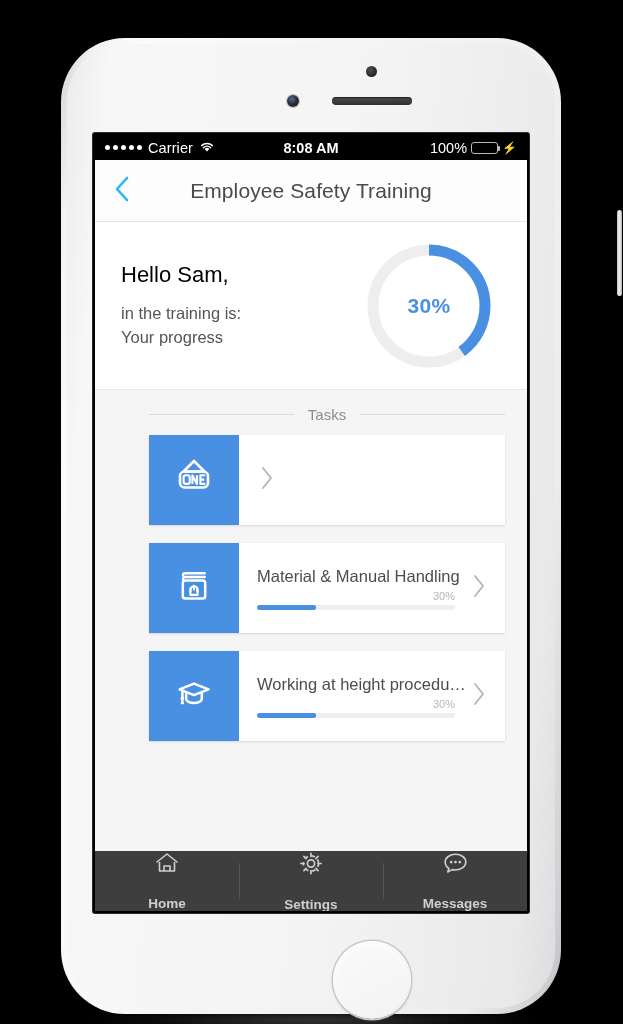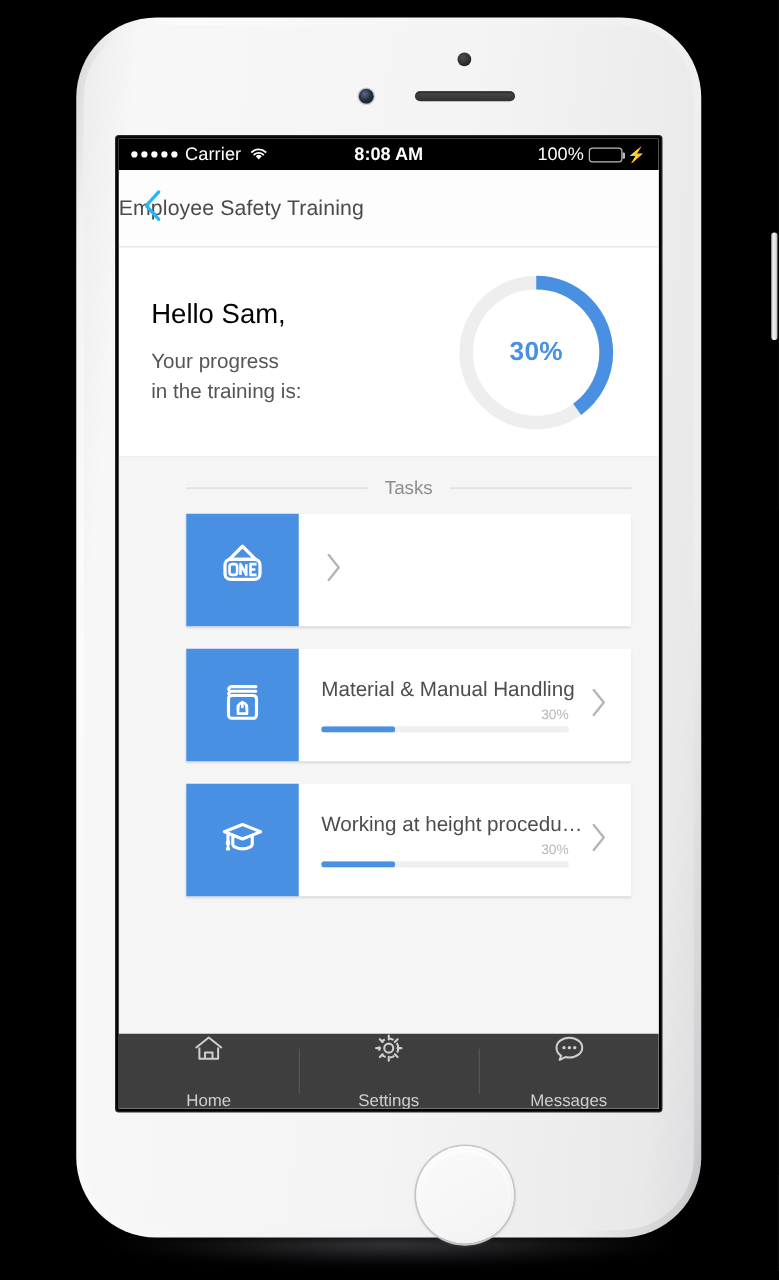--- a/index.html
+++ b/index.html
@@ -1,19 +1,19 @@
 <!DOCTYPE html>
 <html><head>
 <meta charset="utf-8">
 <style>
   * { margin:0; padding:0; box-sizing:border-box; }
   html,body{ width:623px; height:1024px; background:#000; overflow:hidden; }
   body{ font-family:"Liberation Sans", sans-serif; }
 
-  .stage{ position:relative; width:623px; height:940px; background:#000; }
+  .stage{ position:relative; width:623px; height:940px; background:#000;margin-top:24px; }
 
   
   .shadow{
     position:absolute; left:88px; top:975px; width:450px; height:38px;
     background:radial-gradient(ellipse at center, rgba(70,70,75,0.85) 0%, rgba(40,40,45,0.45) 45%, rgba(0,0,0,0) 72%);
     border-radius:50%; filter:blur(4px);
   }
 
   
   .phone{
@@ -104,21 +104,21 @@
   .bolt{ font-size:12px; line-height:1; }
 
   
   .navbar{
     height:62px; background:#fdfdfd; flex:0 0 auto;
     display:flex; align-items:center; position:relative;
     border-bottom:1px solid #e4e4e4;
   }
   .back-btn{ position:absolute; left:18px; top:50%; transform:translateY(-50%); cursor:pointer; }
   .nav-title{
-    width:100%; font-size:17px; color:#4a4a4a; letter-spacing:.1px;
+    width:100%; text-align:center; font-size:21px; color:#4a4a4a; letter-spacing:.1px;
   }
 
   
   .hero{
     background:#fff; flex:0 0 auto; height:168px;
     display:flex; align-items:center; padding:0 26px;
     border-bottom:1px solid #e7e7e7;
   }
   .greet{ flex:1; }
   .greet-hello{ font-size:22px; color:#000000; margin-bottom:14px; }
@@ -158,21 +158,21 @@
   .bar{ height:5px; background:#efefef; border-radius:2px; overflow:hidden; margin-right:14px; }
   .bar-fill{ height:100%; background:#4a90e2; border-radius:2px; }
   .card-chev{ flex:0 0 auto; padding:0 12px 0 2px; }
 
   
   .tabbar{
     height:60px; flex:0 0 auto; background:#3e3e3e; display:flex; align-items:stretch;
   }
   .tab{
     flex:1; display:flex; flex-direction:column; align-items:center; justify-content:center;
-    gap:17px; color:#c9c9c9; position:relative; cursor:pointer;
+    gap:17px; color:#c9c9c9; position:relative; cursor:pointer;font-weight:bold;
   }
   .tab + .tab::before{
     content:""; position:absolute; left:0; top:12px; bottom:12px; width:1px; background:#555;
   }
   .tab-label{ font-size:13.5px; color:#cfcfcf; }
 </style>
 </head>
 <body>
 
 <div class="stage">
@@ -232,22 +232,22 @@
             <path d="M14 3 4 14l10 11" stroke="#29b6f6" stroke-width="2.6" fill="none" stroke-linecap="round" stroke-linejoin="round"></path>
           </svg>
         </span>
         <div class="nav-title">Employee Safety Training</div>
       </div>
 
       <div class="hero">
         <div class="greet">
           <div class="greet-hello">Hello Sam,</div>
           <div class="greet-sub">
+            <div>in the training is:</div>
             <div>Your progress</div>
-            <div>in the training is:</div>
           </div>
         </div>
         <div class="donut">
           <svg width="132" height="132" viewBox="0 0 132 132">
             <circle cx="66" cy="66" r="56" fill="none" stroke="#eeeeee" stroke-width="11"></circle>
             <circle id="donut-arc" cx="66" cy="66" r="56" fill="none" stroke="#4a90e2" stroke-width="11" transform="rotate(-90 66 66)" stroke-dasharray="140.74335088082273 351.85837720205683"></circle>
           </svg>
           <div class="donut-label">30%</div>
         </div>
       </div>

